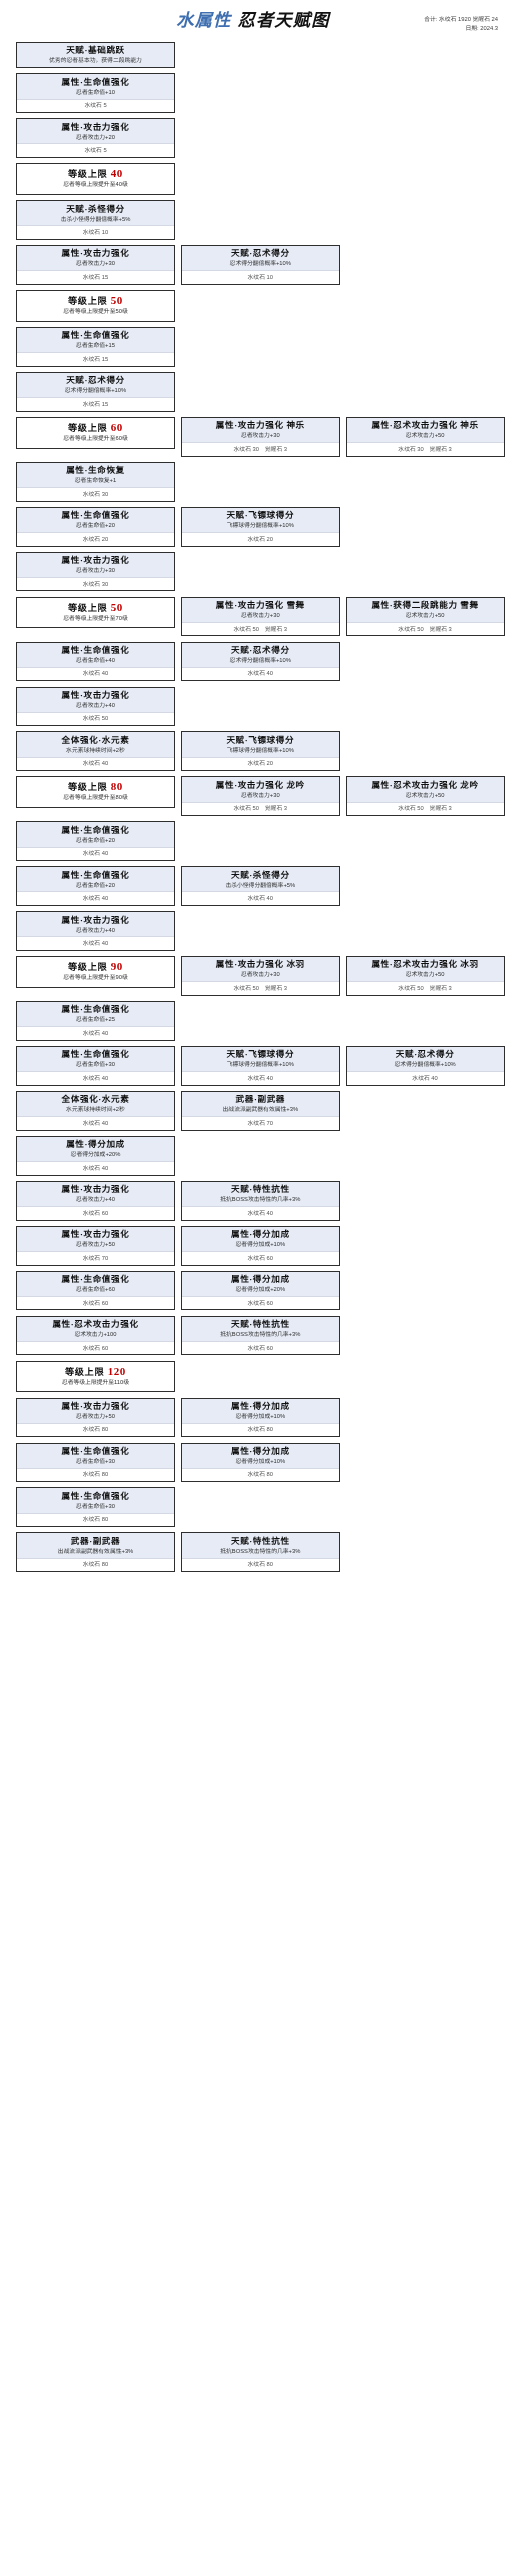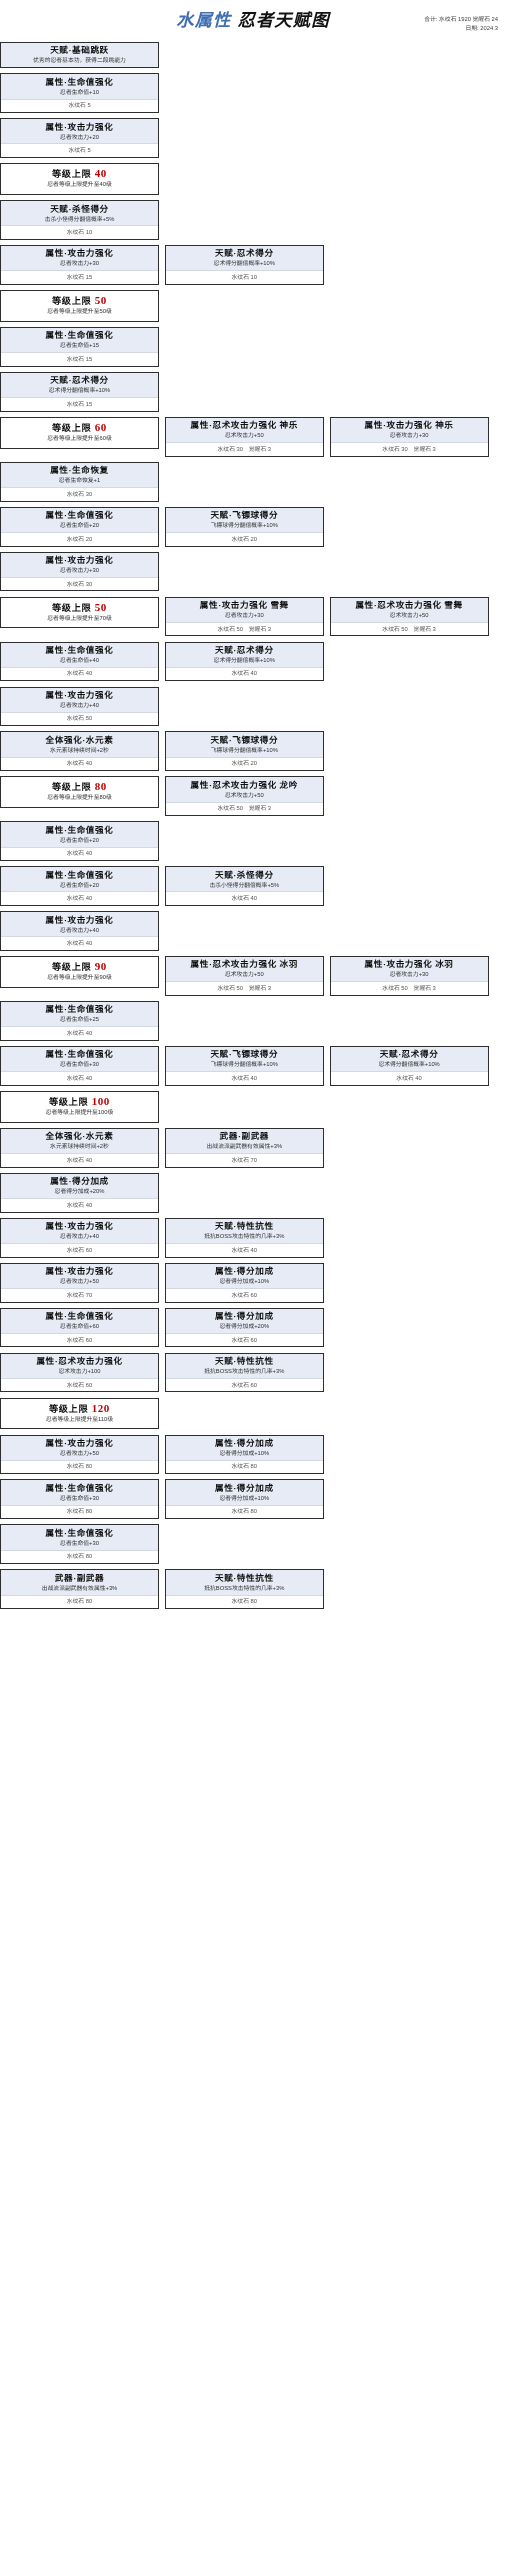--- a/index.html
+++ b/index.html
@@ -50,21 +50,21 @@
   
   .tree{
     position:relative;
     padding:0 0 23px 0;
   }
   .row{
     position:relative;
     display:flex;
     align-items:flex-start;
     gap:5.8px;
-    padding:0 0 0 0;
+    padding:0 0 0 16px;
     margin-bottom:5.2px;
   }
 
   
   .card{
     width:159px;
     border:0.6px solid #2e2e2e;
     background:#ffffff;
     box-sizing:border-box;
     flex:0 0 auto;
@@ -215,32 +215,32 @@
       </div>
       <div class="row">
         <div class="card level">
           <div class="c-head">
             <div class="c-title">等级上限<span class="num">60</span></div>
             <div class="c-desc">忍者等级上限提升至60级</div>
           </div>
         </div>
         <div class="card awk">
           <div class="c-head">
+            <div class="c-title">属性·攻击力强化 神乐</div>
+            <div class="c-desc">忍者攻击力+30</div>
+          </div>
+          <div class="c-cost"><span>水纹石 30</span><span class="sep"></span><span>觉醒石 3</span></div>
+        </div>
+        <div class="card awk">
+          <div class="c-head">
             <div class="c-title">属性·忍术攻击力强化 神乐</div>
             <div class="c-desc">忍术攻击力+50</div>
           </div>
           <div class="c-cost"><span>水纹石 30</span><span class="sep"></span><span>觉醒石 3</span></div>
         </div>
-        <div class="card awk">
-          <div class="c-head">
-            <div class="c-title">属性·攻击力强化 神乐</div>
-            <div class="c-desc">忍者攻击力+30</div>
-          </div>
-          <div class="c-cost"><span>水纹石 30</span><span class="sep"></span><span>觉醒石 3</span></div>
-        </div>
       </div>
       <div class="row">
         <div class="card">
           <div class="c-head">
             <div class="c-title">属性·生命恢复</div>
             <div class="c-desc">忍者生命恢复+1</div>
           </div>
           <div class="c-cost"><span>水纹石 30</span></div>
         </div>
       </div>
@@ -278,21 +278,21 @@
         </div>
         <div class="card awk">
           <div class="c-head">
             <div class="c-title">属性·攻击力强化 雪舞</div>
             <div class="c-desc">忍者攻击力+30</div>
           </div>
           <div class="c-cost"><span>水纹石 50</span><span class="sep"></span><span>觉醒石 3</span></div>
         </div>
         <div class="card awk">
           <div class="c-head">
-            <div class="c-title">属性·忍术攻击力强化 雪舞</div>
+            <div class="c-title">属性·获得二段跳能力 雪舞</div>
             <div class="c-desc">忍术攻击力+50</div>
           </div>
           <div class="c-cost"><span>水纹石 50</span><span class="sep"></span><span>觉醒石 3</span></div>
         </div>
       </div>
       <div class="row">
         <div class="card">
           <div class="c-head">
             <div class="c-title">属性·生命值强化</div>
             <div class="c-desc">忍者生命值+40</div>
@@ -334,20 +334,27 @@
       </div>
       <div class="row">
         <div class="card level">
           <div class="c-head">
             <div class="c-title">等级上限<span class="num">80</span></div>
             <div class="c-desc">忍者等级上限提升至80级</div>
           </div>
         </div>
         <div class="card awk">
           <div class="c-head">
+            <div class="c-title">属性·攻击力强化 龙吟</div>
+            <div class="c-desc">忍者攻击力+30</div>
+          </div>
+          <div class="c-cost"><span>水纹石 50</span><span class="sep"></span><span>觉醒石 3</span></div>
+        </div>
+        <div class="card awk">
+          <div class="c-head">
             <div class="c-title">属性·忍术攻击力强化 龙吟</div>
             <div class="c-desc">忍术攻击力+50</div>
           </div>
           <div class="c-cost"><span>水纹石 50</span><span class="sep"></span><span>觉醒石 3</span></div>
         </div>
       </div>
       <div class="row">
         <div class="card">
           <div class="c-head">
             <div class="c-title">属性·生命值强化</div>
@@ -383,32 +390,32 @@
       </div>
       <div class="row">
         <div class="card level">
           <div class="c-head">
             <div class="c-title">等级上限<span class="num">90</span></div>
             <div class="c-desc">忍者等级上限提升至90级</div>
           </div>
         </div>
         <div class="card awk">
           <div class="c-head">
+            <div class="c-title">属性·攻击力强化 冰羽</div>
+            <div class="c-desc">忍者攻击力+30</div>
+          </div>
+          <div class="c-cost"><span>水纹石 50</span><span class="sep"></span><span>觉醒石 3</span></div>
+        </div>
+        <div class="card awk">
+          <div class="c-head">
             <div class="c-title">属性·忍术攻击力强化 冰羽</div>
             <div class="c-desc">忍术攻击力+50</div>
           </div>
           <div class="c-cost"><span>水纹石 50</span><span class="sep"></span><span>觉醒石 3</span></div>
         </div>
-        <div class="card awk">
-          <div class="c-head">
-            <div class="c-title">属性·攻击力强化 冰羽</div>
-            <div class="c-desc">忍者攻击力+30</div>
-          </div>
-          <div class="c-cost"><span>水纹石 50</span><span class="sep"></span><span>觉醒石 3</span></div>
-        </div>
       </div>
       <div class="row">
         <div class="card">
           <div class="c-head">
             <div class="c-title">属性·生命值强化</div>
             <div class="c-desc">忍者生命值+25</div>
           </div>
           <div class="c-cost"><span>水纹石 40</span></div>
         </div>
       </div>
@@ -429,28 +436,20 @@
         </div>
         <div class="card">
           <div class="c-head">
             <div class="c-title">天赋·忍术得分</div>
             <div class="c-desc">忍术得分翻倍概率+10%</div>
           </div>
           <div class="c-cost"><span>水纹石 40</span></div>
         </div>
       </div>
       <div class="row">
-        <div class="card level">
-          <div class="c-head">
-            <div class="c-title">等级上限<span class="num">100</span></div>
-            <div class="c-desc">忍者等级上限提升至100级</div>
-          </div>
-        </div>
-      </div>
-      <div class="row">
         <div class="card">
           <div class="c-head">
             <div class="c-title">全体强化·水元素</div>
             <div class="c-desc">水元素球持续时间+2秒</div>
           </div>
           <div class="c-cost"><span>水纹石 40</span></div>
         </div>
         <div class="card">
           <div class="c-head">
             <div class="c-title">武器·副武器</div>

